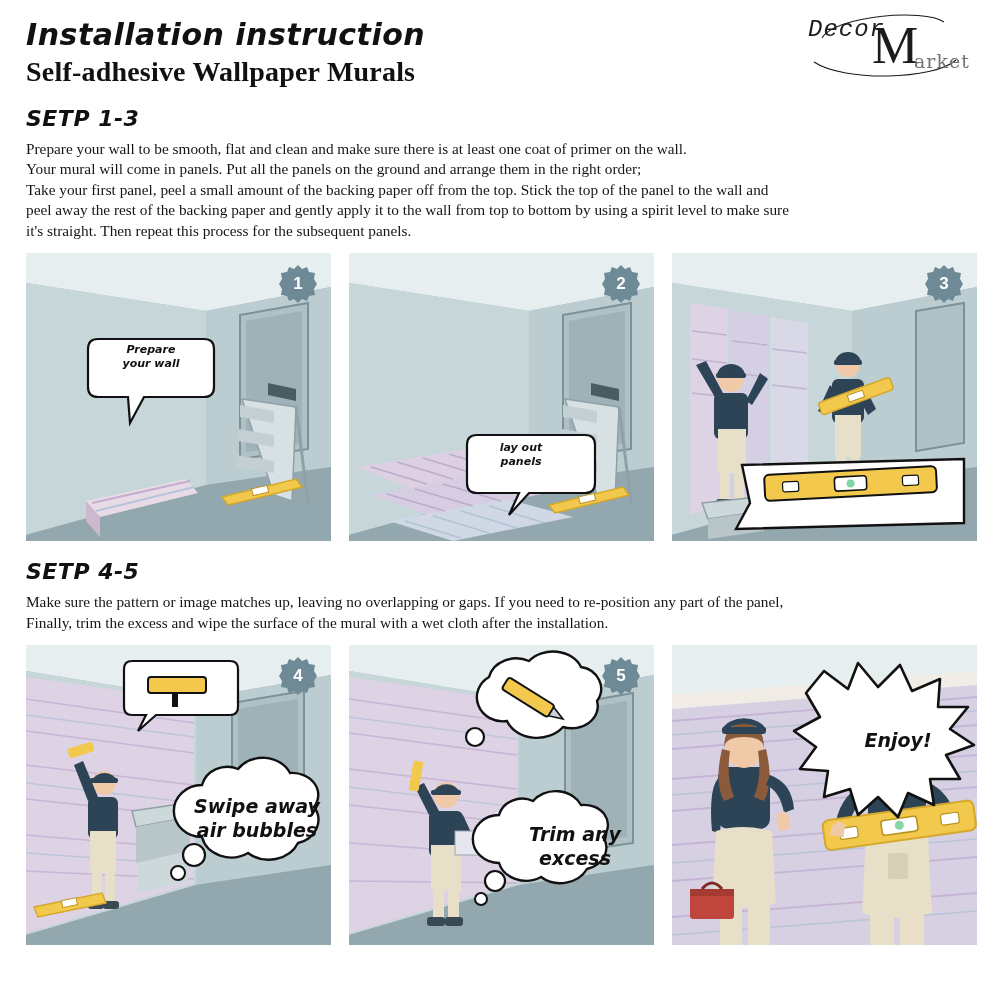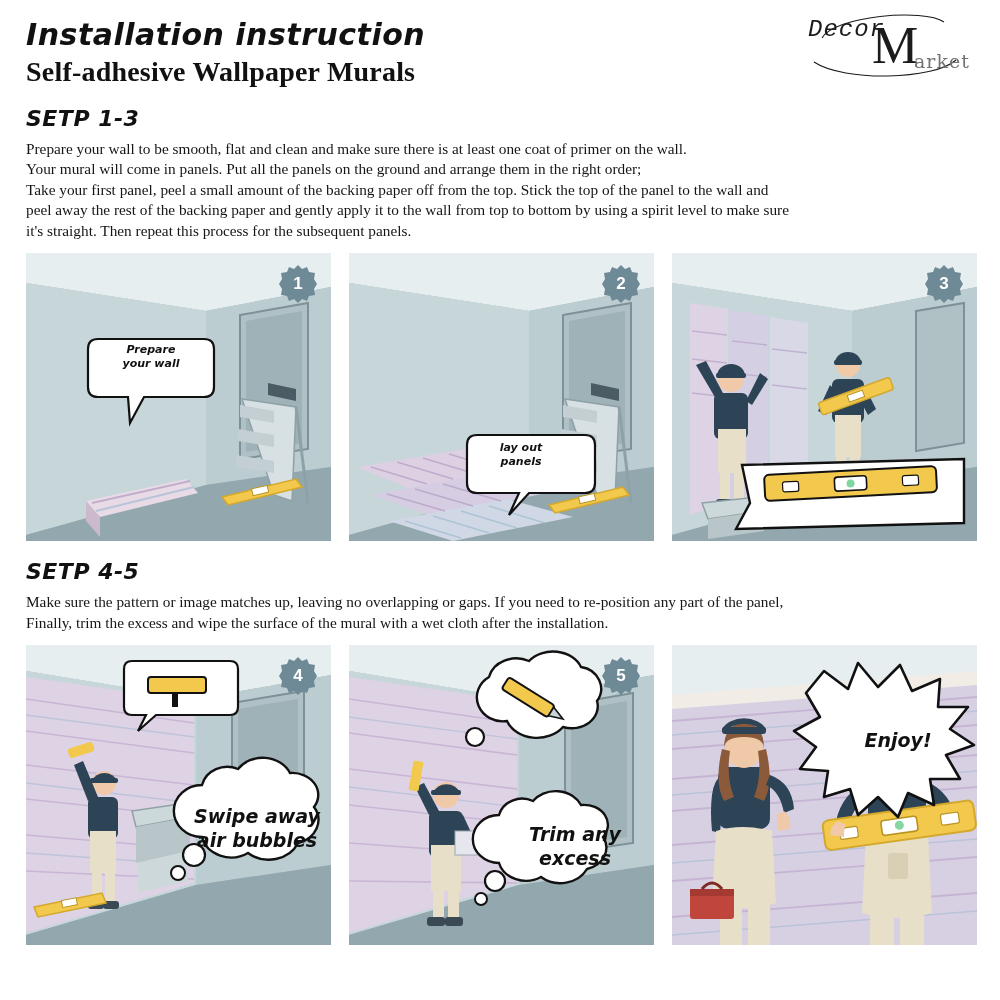--- a/index.html
+++ b/index.html
@@ -421,21 +421,21 @@
           <rect x="122" y="32" width="58" height="16" rx="3" fill="#f2c94c" stroke="#111" stroke-width="2"></rect>
           <rect x="146" y="48" width="6" height="14" fill="#111"></rect>
         </g>
 
         <g>
           <path d="M176,140 a26,24 0 0 1 36,-16 a30,26 0 0 1 52,4 a26,22 0 0 1 24,34 a28,24 0 0 1 -16,36 a32,28 0 0 1 -50,10 a30,26 0 0 1 -46,-16 a26,24 0 0 1 0,-52 Z" fill="#fff" stroke="#111" stroke-width="2.4"></path>
           <circle cx="168" cy="210" r="11" fill="#fff" stroke="#111" stroke-width="2.2"></circle>
           <circle cx="152" cy="228" r="7" fill="#fff" stroke="#111" stroke-width="2"></circle>
         </g>
       </svg>
-      <div class="abs" style="left:166px; top:160px; width:130px;">
+      <div class="abs" style="left:166px; top:150px; width:130px;">
         <div class="bubble-text lg">Swipe away</div>
         <div class="bubble-text lg">air bubbles</div>
       </div>
       <div class="badge">
         <svg width="38" height="38" viewBox="0 0 38 38">
           <path d="M19 0 L23 4 L28 2 L30 7 L36 8 L35 14 L38 19 L35 24 L36 30 L30 31 L28 36 L23 34 L19 38 L15 34 L10 36 L8 31 L2 30 L3 24 L0 19 L3 14 L2 8 L8 7 L10 2 L15 4 Z" fill="#6e8a96"></path>
         </svg>
         <span class="num">4</span>
       </div>
     </div>

